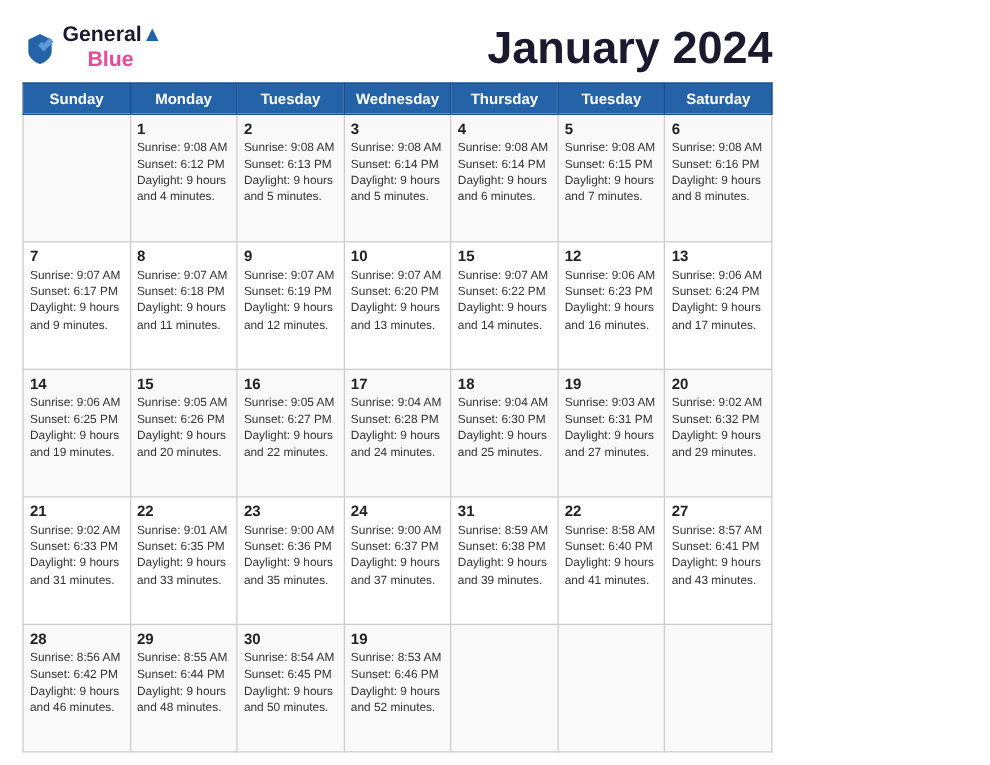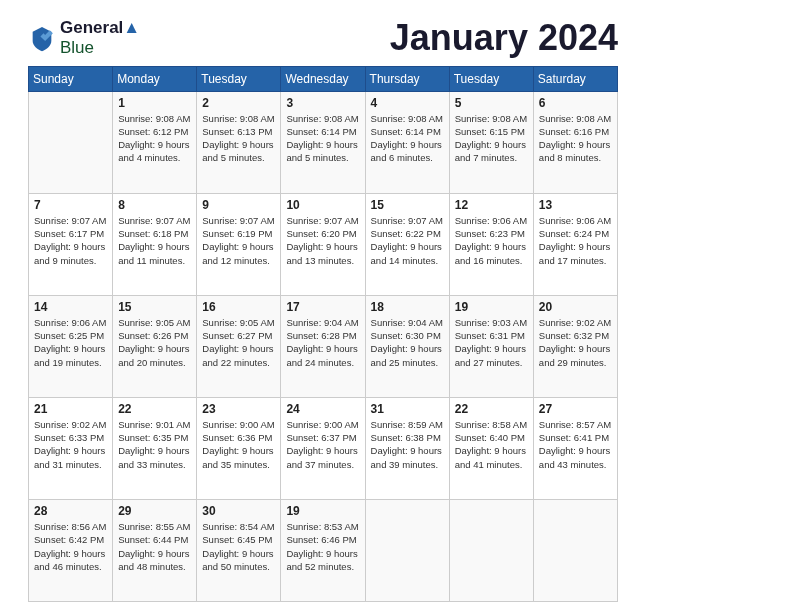--- a/index.html
+++ b/index.html
@@ -6,21 +6,21 @@
     body {
       width: 792px;
       height: 612px;
       font-family: Arial, sans-serif;
       background: #fff;
       overflow: hidden;
     }
     .page {
       width: 636px;
       height: 612px;
-      padding: 18px 18px 10px 28px;
+      padding: 18px 18px 10px 18px;
       display: flex;
       flex-direction: column;
     }
     .header {
       display: flex;
       justify-content: space-between;
       align-items: flex-start;
       margin-bottom: 8px;
     }
     .logo {
@@ -48,23 +48,23 @@
     }
     table {
       width: 100%;
       border-collapse: collapse;
       flex: 1;
     }
     thead tr th {
       background: #2563a8;
       color: #fff;
       font-size: 12px;
-      font-weight: normal;
+      font-weight: bold;
       padding: 5px 4px;
-      text-align: left;
+      text-align: center;
       border: 1px solid #1e4d8c;
     }
     tbody tr td {
       border: 1px solid #ccc;
       padding: 4px 5px;
       vertical-align: top;
       font-size: 10px;
       color: #222;
       background: #fff;
       width: calc(100%/7);
@@ -92,21 +92,21 @@
 
 <div class="page">
   <div class="header">
     <div class="logo">
       <svg class="logo-icon" viewBox="0 0 36 36" xmlns="http://www.w3.org/2000/svg">
         <path d="M18 4 L30 10 L30 22 C30 28 24 33 18 35 C12 33 6 28 6 22 L6 10 Z" fill="#2563a8"></path>
         <path d="M22 14 L28 8 L32 12 L22 22 L16 16 L20 12 Z" fill="#5b9bd5"></path>
       </svg>
       <div>
         <div style="font-size:17px;font-weight:bold;color:#1a1a2e;line-height:1.15;">General<span style="color:#2563a8;">▲</span></div>
-        <div style="font-size:17px;font-weight:normal;color:#14532d;line-height:1.15;">Blue</div>
+        <div style="font-size:17px;font-weight:bold;color:#ec4899;line-height:1.15;margin-left:20px;">Blue</div>
       </div>
     </div>
     <div class="title-block">
       <div class="main-title">January 2024</div>
     </div>
   </div>
 
   <table>
     <thead>
       <tr id="header-row">

